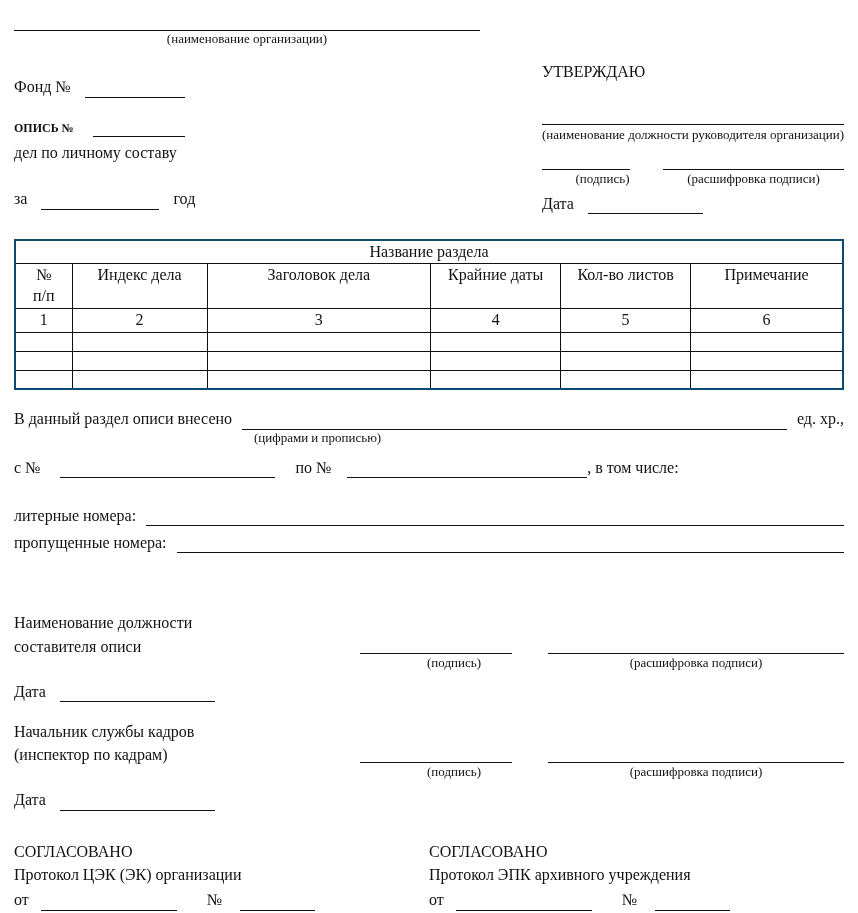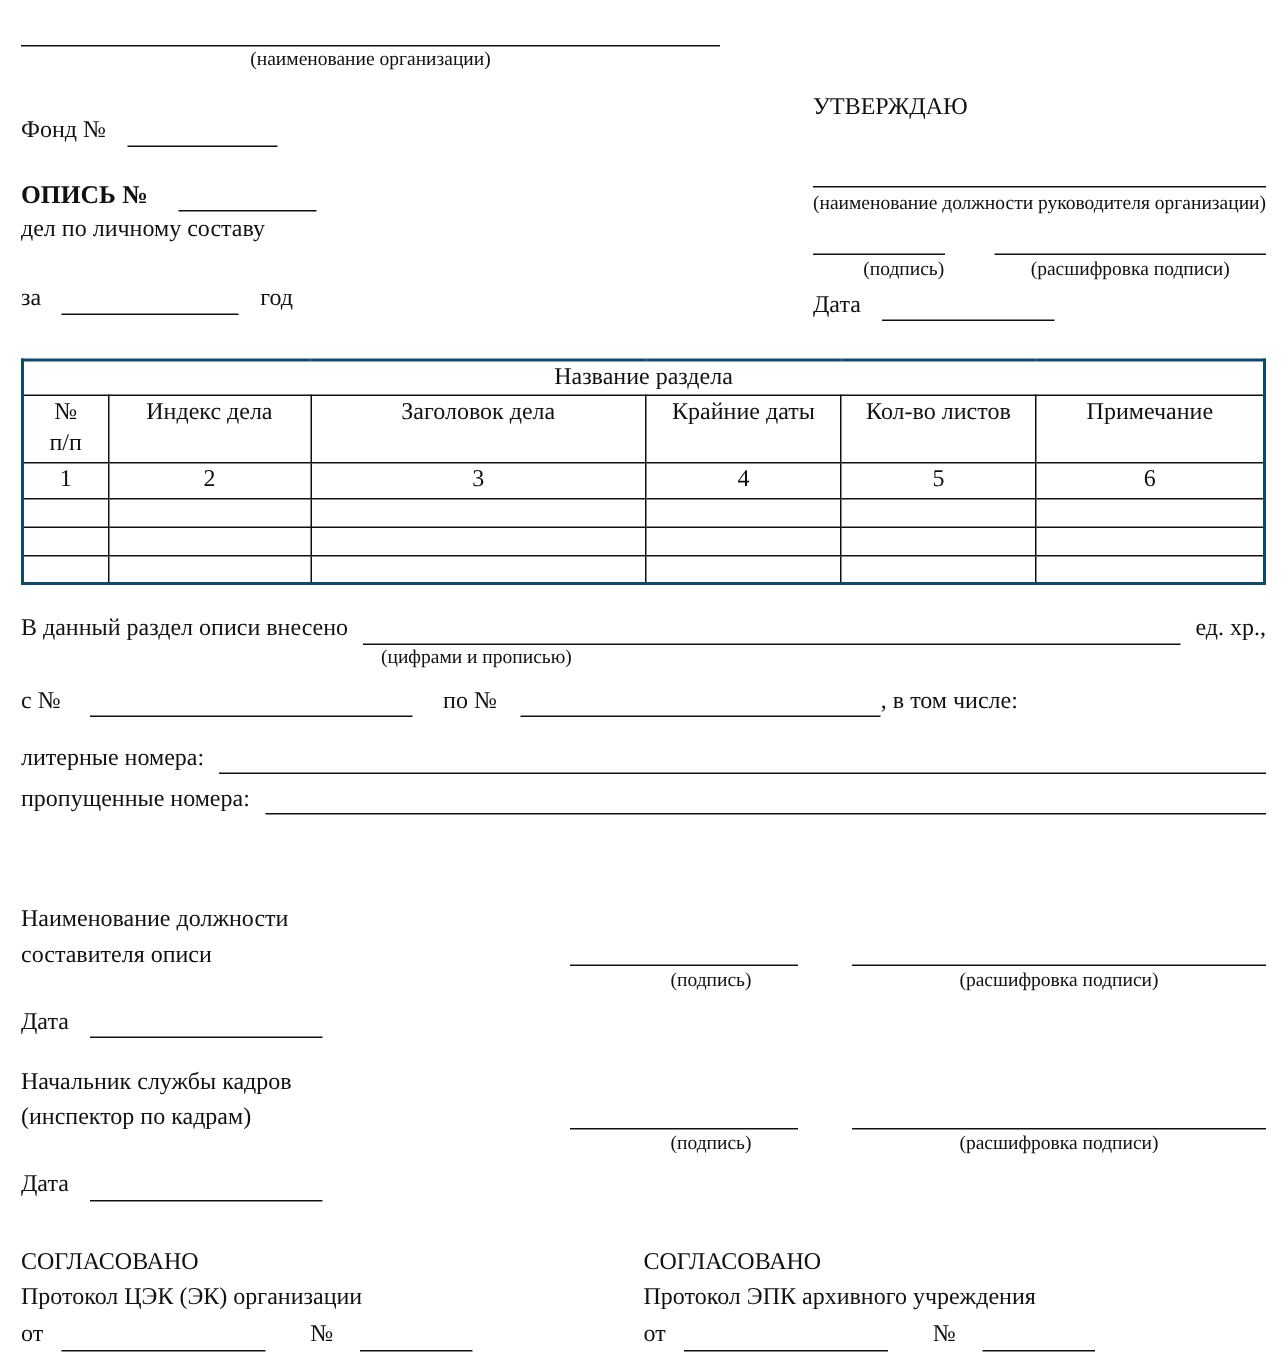--- a/index.html
+++ b/index.html
@@ -18,21 +18,21 @@
   .u{display:inline-block;border-bottom:1px solid #111;height:17px;vertical-align:bottom;}
   .flex1{flex:1 1 auto;}
   .small{font-size:13px;line-height:1.25;}
   .nowrap{white-space:nowrap;}
 
   
   .header{display:grid;grid-template-columns:524px 1fr;column-gap:4px;}
   .org-line{width:466px;border-bottom:1px solid #111;height:20px;}
   .org-label{width:466px;text-align:center;}
   .fond-row{margin-top:30px;height:22px;}
-  .opis-title{margin-top:20px;font-weight:bold;font-size:17px;height:24px;}
+  .opis-title{margin-top:20px;font-weight:bold;font-size:12px;height:24px;}
   .opis-sub{height:22px;}
   .year-row{margin-top:24px;height:22px;}
 
   .approve{padding-top:52px;}
   .approve-title{height:22px;}
   .approve-line{margin-top:18px;height:22px;border-bottom:1px solid #111;}
   .approve-pos{text-align:center;margin-top:2px;}
   .sig-row{display:flex;margin-top:8px;}
   .sig-row .l1{width:88px;border-bottom:1px solid #111;height:18px;}
   .sig-row .gap{width:33px;}
@@ -49,25 +49,25 @@
   .t-span{height:22px;text-align:center;}
   .t-head th{height:40px;text-align:center;vertical-align:top;white-space:pre-line;}
   .t-nums td{height:22px;text-align:center;}
   .t-empty td{height:19px;}
 
   
   .summary{margin-top:20px;}
   .sum-row1{display:flex;align-items:flex-end;height:20px;}
   .sum-hint{padding-left:240px;width:550px;box-sizing:border-box;text-align:left;}
   .sum-row2{display:flex;align-items:flex-end;margin-top:10px;height:22px;}
-  .sum-row3{display:flex;align-items:flex-end;margin-top:16px;height:22px;}
+  .sum-row3{display:flex;align-items:flex-end;margin-top:26px;height:22px;}
   .sum-row4{display:flex;align-items:flex-end;margin-top:5px;height:22px;}
 
   
-  .sigblock{display:grid;grid-template-columns:346px 1fr;gap:20px;}
+  .sigblock{display:grid;grid-template-columns:346px 1fr;}
   .sigblock .who{line-height:1.45;}
   .sigblock .lines{padding-top:24px;}
   .sb1{margin-top:58px;}
   .sb2{margin-top:16px;}
   .sb-date{margin-top:10px;height:22px;}
 
   
   .approvals{display:grid;grid-template-columns:1fr 1fr;margin-top:28px;}
   .approvals .col{line-height:1.45;}
   .appr-row{display:flex;align-items:flex-end;margin-top:3px;height:22px;}

